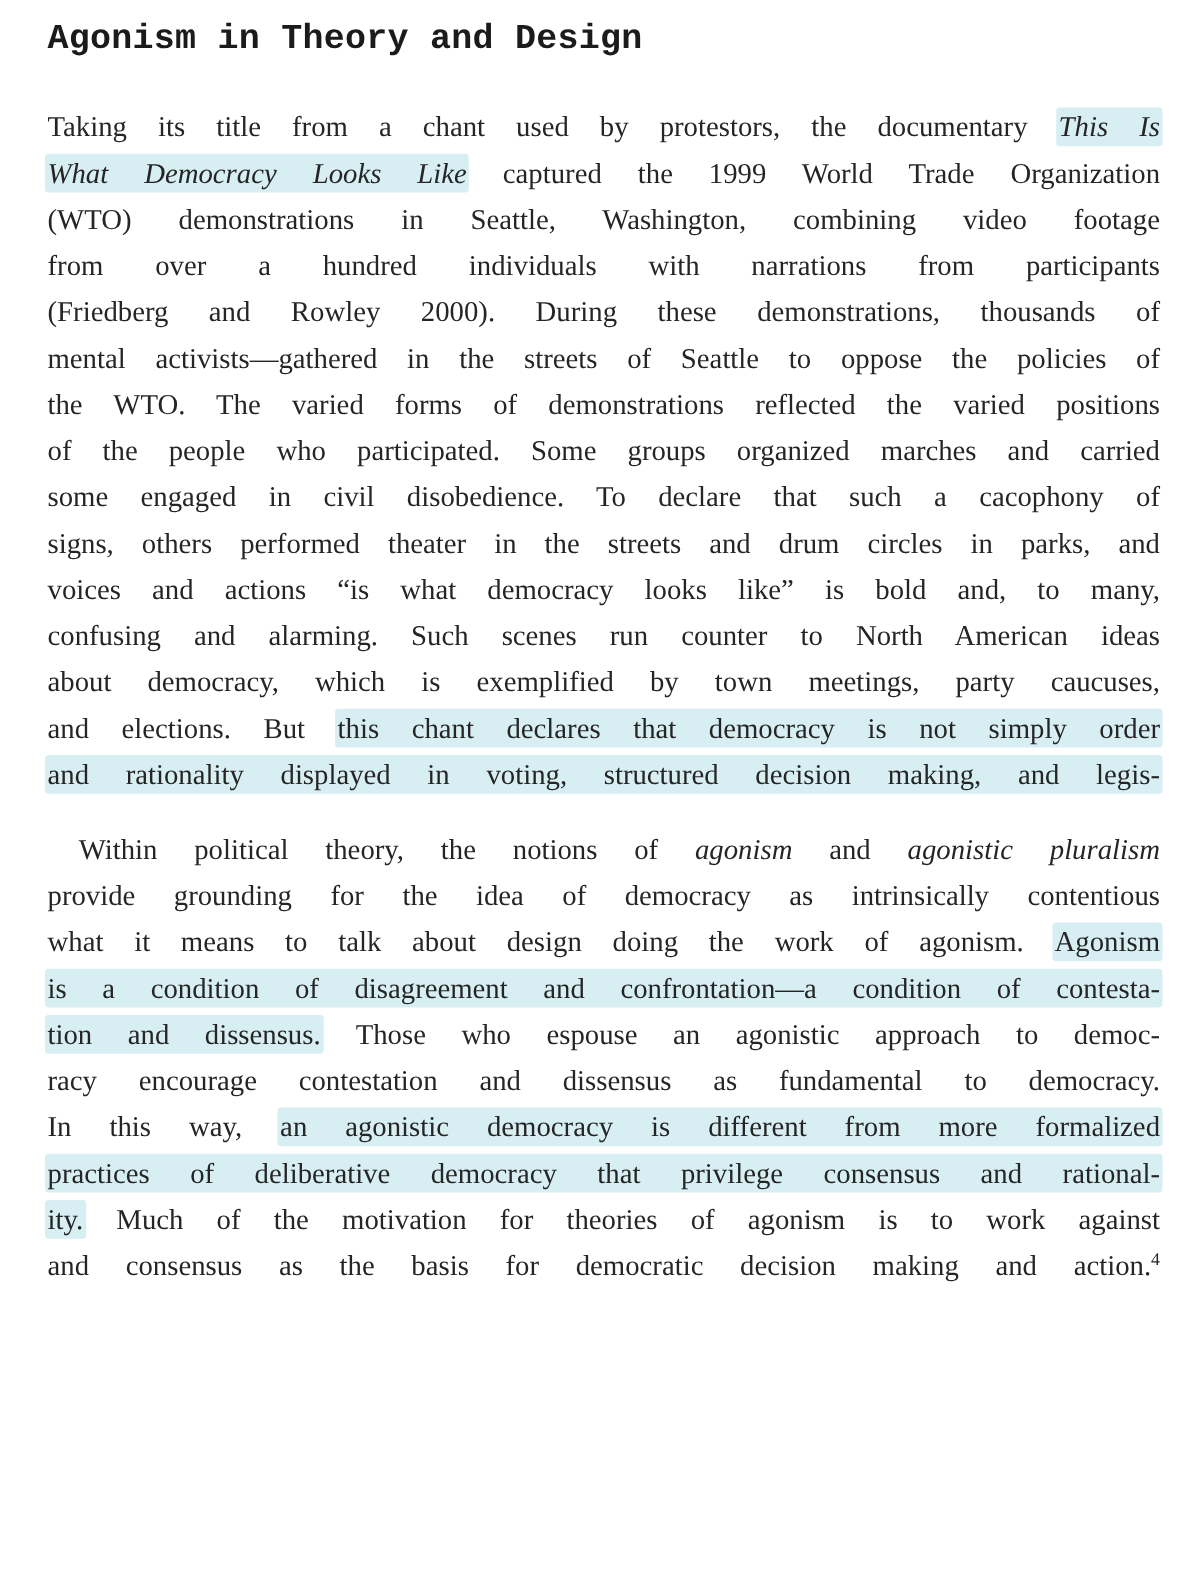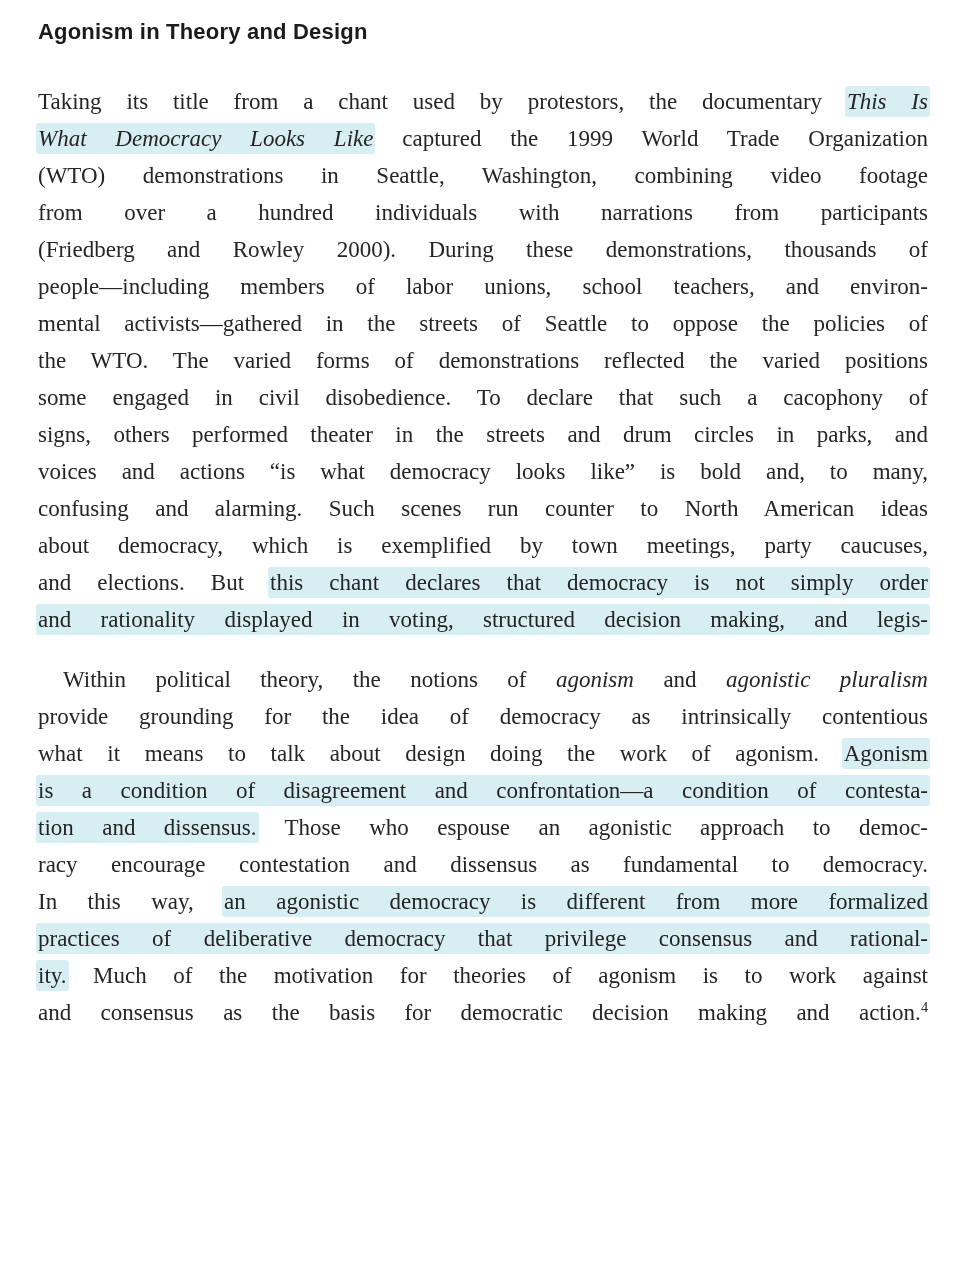--- a/index.html
+++ b/index.html
@@ -10,23 +10,23 @@
   .page {
     position: relative;
     width: 960px;
     height: 1269px;
     background: var(--bg, #ffffff);
     overflow: hidden;
     box-sizing: border-box;
     padding: 18px 32px 0 38px;
   }
   .heading {
-    font-family: Liberation Sans, sans-serif;
+    font-family: Liberation Mono, monospace;
     font-weight: 700;
-    font-size: 22px;
+    font-size: 28px;
     line-height: 28px;
     letter-spacing: 0.2px;
     color: var(--heading, #1b1b1b);
     margin: 0;
   }
   .text-block {
     margin-top: 37px;
     width: 890px;
     font-family: "Liberation Serif", "DejaVu Serif", serif;
     font-size: 23px;
@@ -60,23 +60,23 @@
 <body>
 
 <div class="page">
   <h1 class="heading">Agonism in Theory and Design</h1>
   <div class="text-block">
       <div class="line"><span>Taking its title from a chant used by protestors, the documentary </span><span class="it hl">This Is</span></div>
       <div class="line"><span class="it hl">What Democracy Looks Like</span><span> captured the 1999 World Trade Organization</span></div>
       <div class="line"><span>(WTO) demonstrations in Seattle, Washington, combining video footage</span></div>
       <div class="line"><span>from over a hundred individuals with narrations from participants</span></div>
       <div class="line"><span>(Friedberg and Rowley 2000). During these demonstrations, thousands of</span></div>
-      <div class="line"><span>people—including members of labor unions, school teachers, and environ-</span></div>
       <div class="line"><span>mental activists—gathered in the streets of Seattle to oppose the policies of</span></div>
       <div class="line"><span>the WTO. The varied forms of demonstrations reflected the varied positions</span></div>
+      <div class="line"><span>of the people who participated. Some groups organized marches and carried</span></div>
       <div class="line"><span>some engaged in civil disobedience. To declare that such a cacophony of</span></div>
       <div class="line"><span>signs, others performed theater in the streets and drum circles in parks, and</span></div>
       <div class="line"><span>voices and actions “is what democracy looks like” is bold and, to many,</span></div>
       <div class="line"><span>confusing and alarming. Such scenes run counter to North American ideas</span></div>
       <div class="line"><span>about democracy, which is exemplified by town meetings, party caucuses,</span></div>
       <div class="line"><span>and elections. But </span><span class="hl">this chant declares that democracy is not simply order</span></div>
       <div class="line"><span class="hl">and rationality displayed in voting, structured decision making, and legis-</span></div>
       <div class="line indent"><span>Within political theory, the notions of </span><span class="it">agonism</span><span> and </span><span class="it">agonistic pluralism</span></div>
       <div class="line"><span>provide grounding for the idea of democracy as intrinsically contentious</span></div>
       <div class="line"><span>what it means to talk about design doing the work of agonism. </span><span class="hl">Agonism</span></div>

